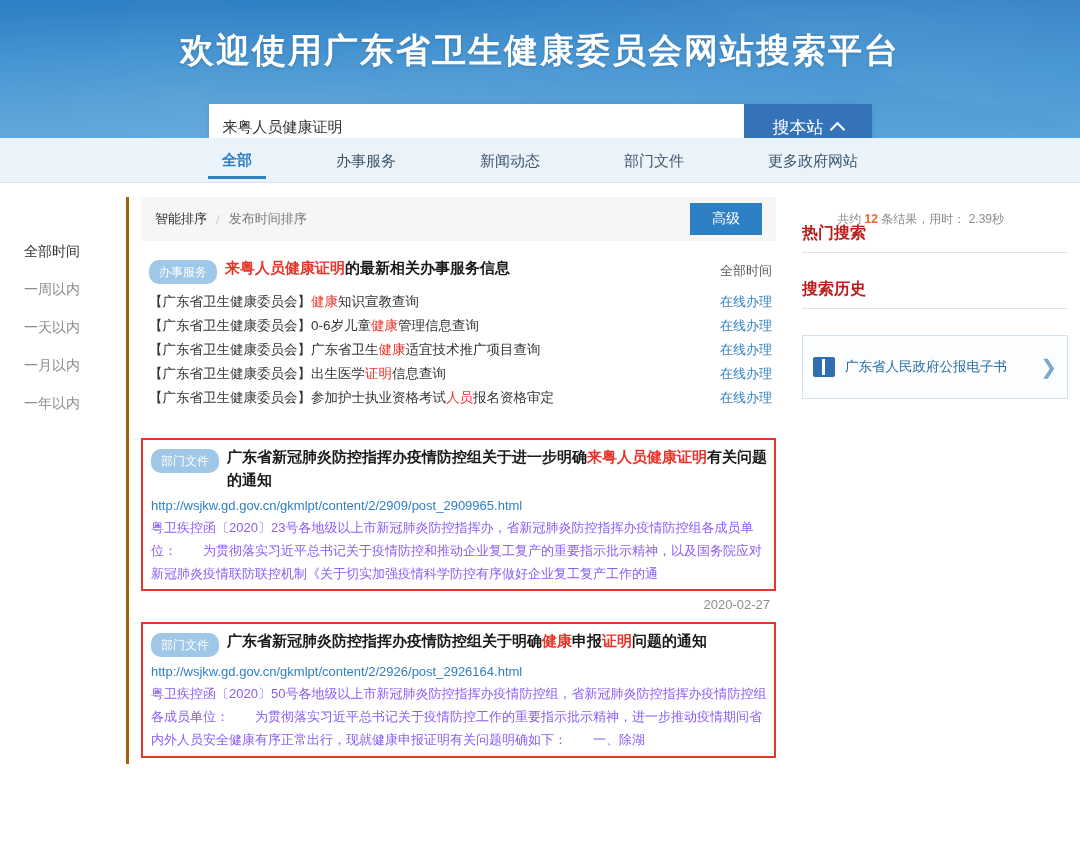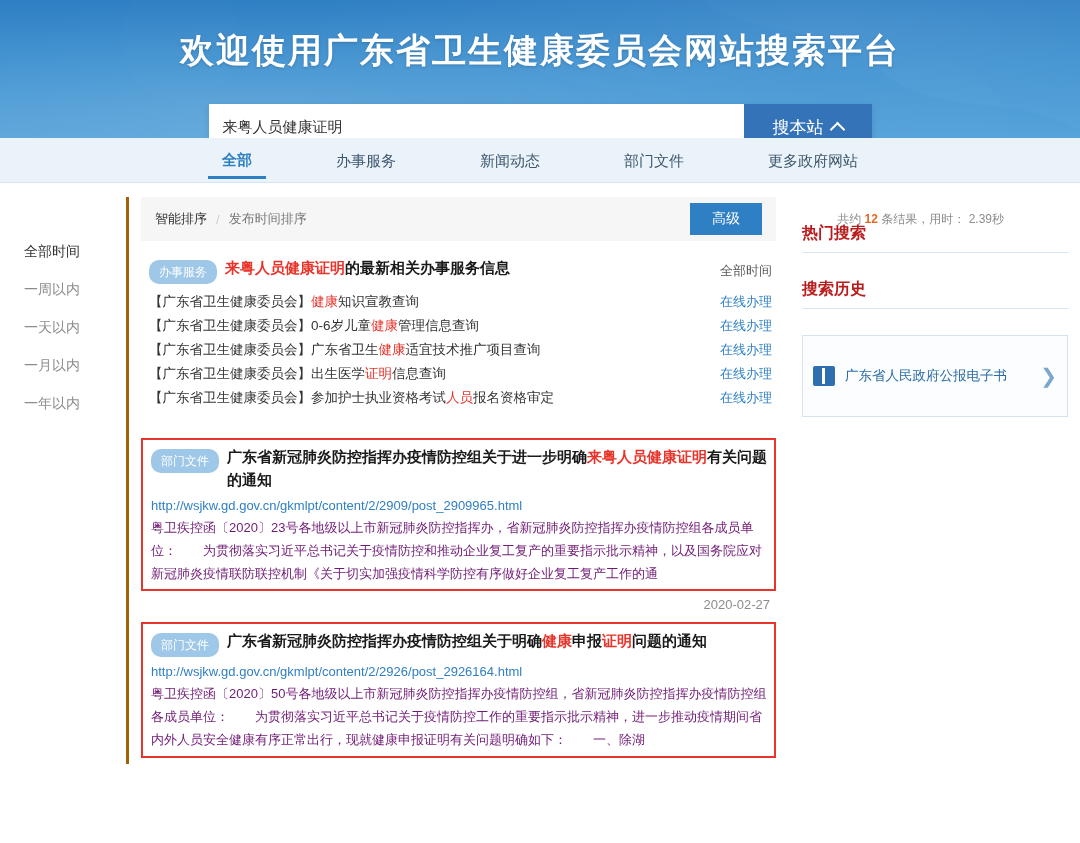--- a/index.html
+++ b/index.html
@@ -242,21 +242,21 @@
   }
   .res-url {
     font-size: 13px;
     color: #2f7fc4;
     margin: 7px 0 4px 0;
     cursor: pointer;
     word-break: break-all;
   }
   .res-snippet {
     font-size: 13px;
-    color: #701a75;
+    color: #8b5cf6;
     line-height: 1.75;
   }
   .res-date {
     text-align: right;
     font-size: 13px;
     color: #8d8d8d;
     margin: 6px 6px 10px 0;
   }
 
   
@@ -276,21 +276,21 @@
     background: #d9e6f0;
     margin-bottom: 26px;
   }
   .rs-card {
     margin-top: 26px;
     border: 1px solid #d7e3ec;
     background: #fbfdff;
     height: 50px;
     display: flex;
     align-items: center;
-    padding: 15px 10px;
+    padding: 6px 10px;
     gap: 10px;
     cursor: pointer;
     text-align: center;
   }
   .book-icon {
     width: 22px; height: 20px;
     background: #2f6fb0;
     border-radius: 2px;
     position: relative;
     flex: 0 0 auto;

